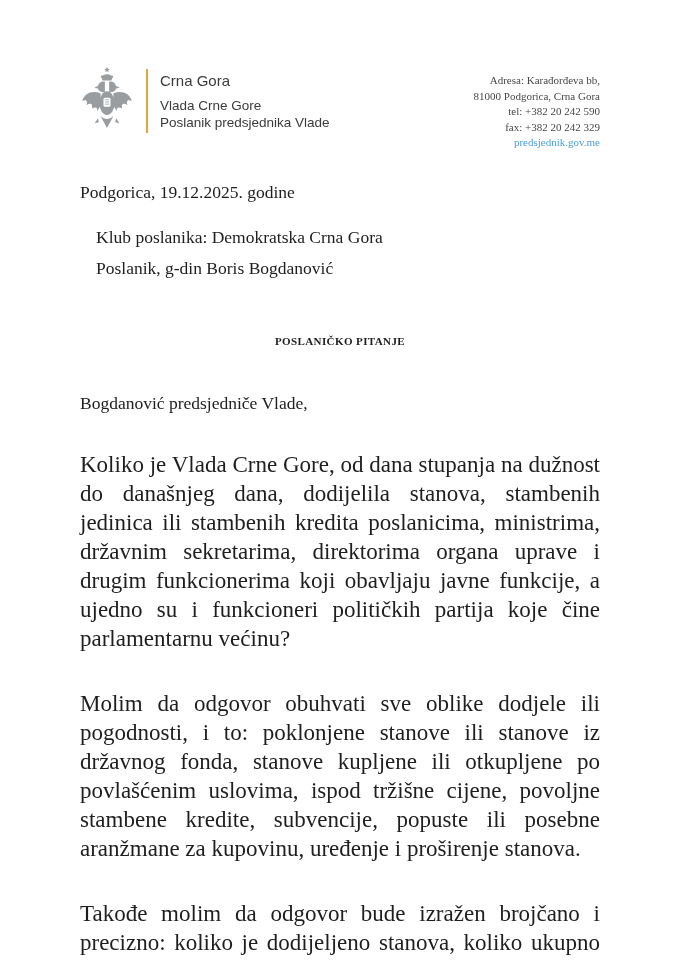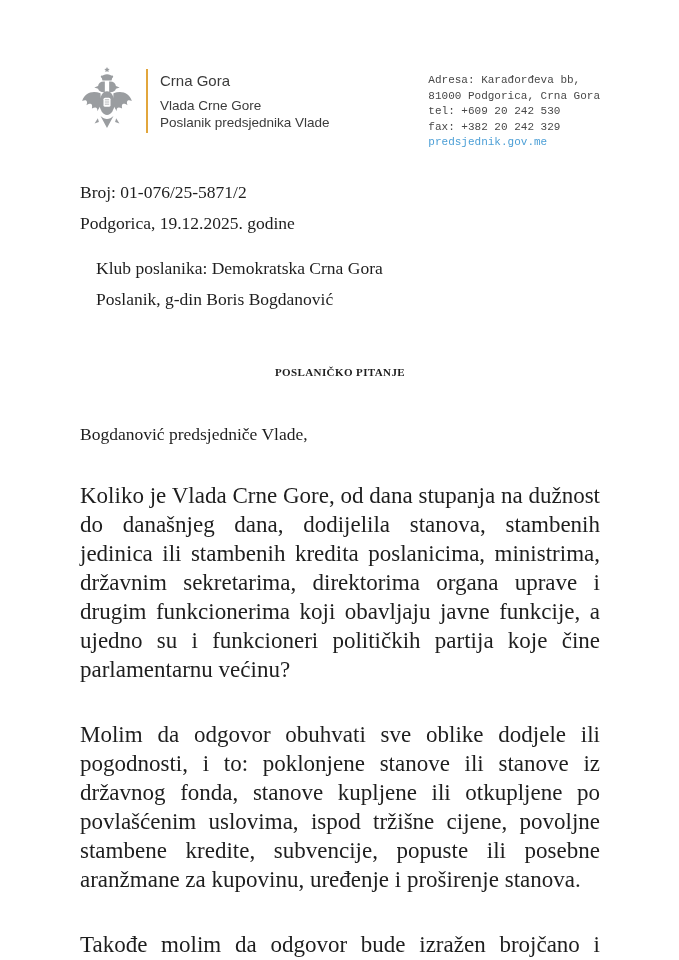--- a/index.html
+++ b/index.html
@@ -46,24 +46,25 @@
   .brand-line1 {
     font-size: 15px;
     line-height: 18px;
     margin-bottom: 7px;
   }
   .brand-line2, .brand-line3 {
     font-size: 13.5px;
     line-height: 17px;
   }
   .address-block {
-    font-family: Liberation Mono, monospace;
+    font-family: Liberation Serif, serif;
     font-size: 11px;
     line-height: 15.5px;
     color: #474747;
+    text-align: right;
     padding-top: 7px;
   }
   .address-block .website {
     color: #4C9FD6;
     text-decoration: none;
     display: inline-block;
   }
 
   
   .meta-block {
@@ -137,28 +138,27 @@
       <div class="brand-text">
         <div class="brand-line1">Crna Gora</div>
         <div class="brand-line2">Vlada Crne Gore</div>
         <div class="brand-line3">Poslanik predsjednika Vlade</div>
       </div>
     </div>
 
     <div class="address-block">
       <div>Adresa: Karađorđeva bb,</div>
       <div>81000 Podgorica, Crna Gora</div>
-      <div>tel: +609 20 242 530</div>
+      <div>tel: +382 20 242 590</div>
       <div>fax: +382 20 242 329</div>
       <div><a href="#" class="website">predsjednik.gov.me</a></div>
     </div>
   </div>
 
   <div class="meta-block">
-    <div>Broj: 01-076/25-5871/2</div>
     <div>Podgorica, 19.12.2025. godine</div>
   </div>
 
   <div class="club-block">
     <div>Klub poslanika: Demokratska Crna Gora</div>
     <div>Poslanik, g-din Boris Bogdanović</div>
   </div>
 
   <div class="doc-title">POSLANIČKO PITANJE</div>
 

